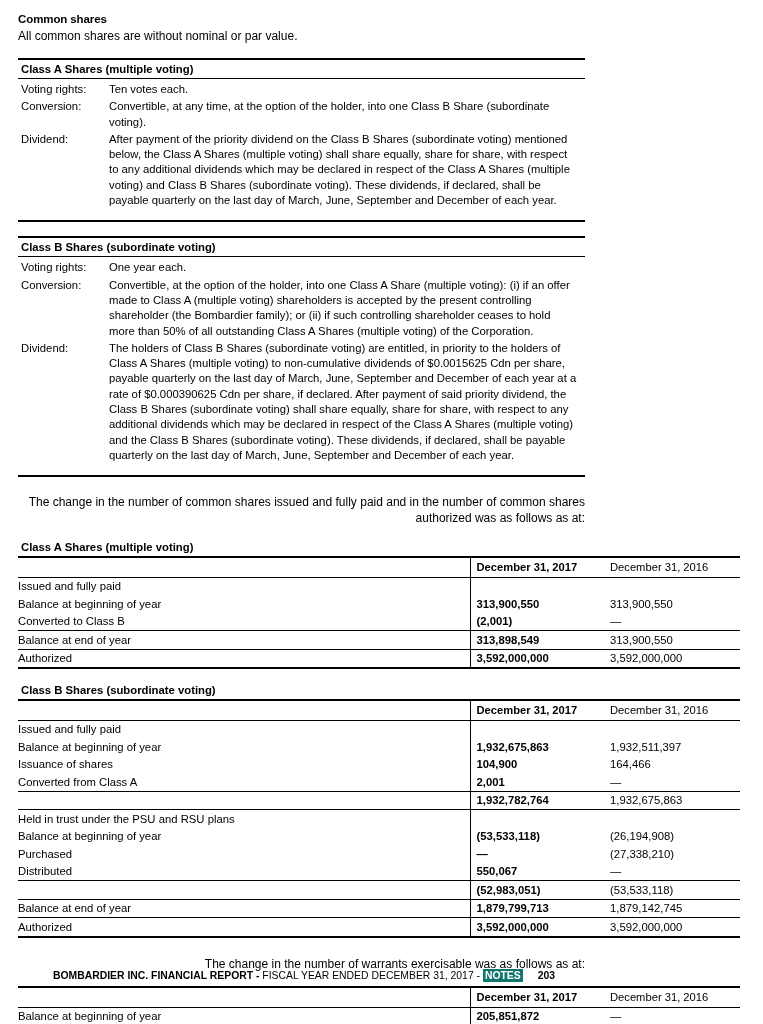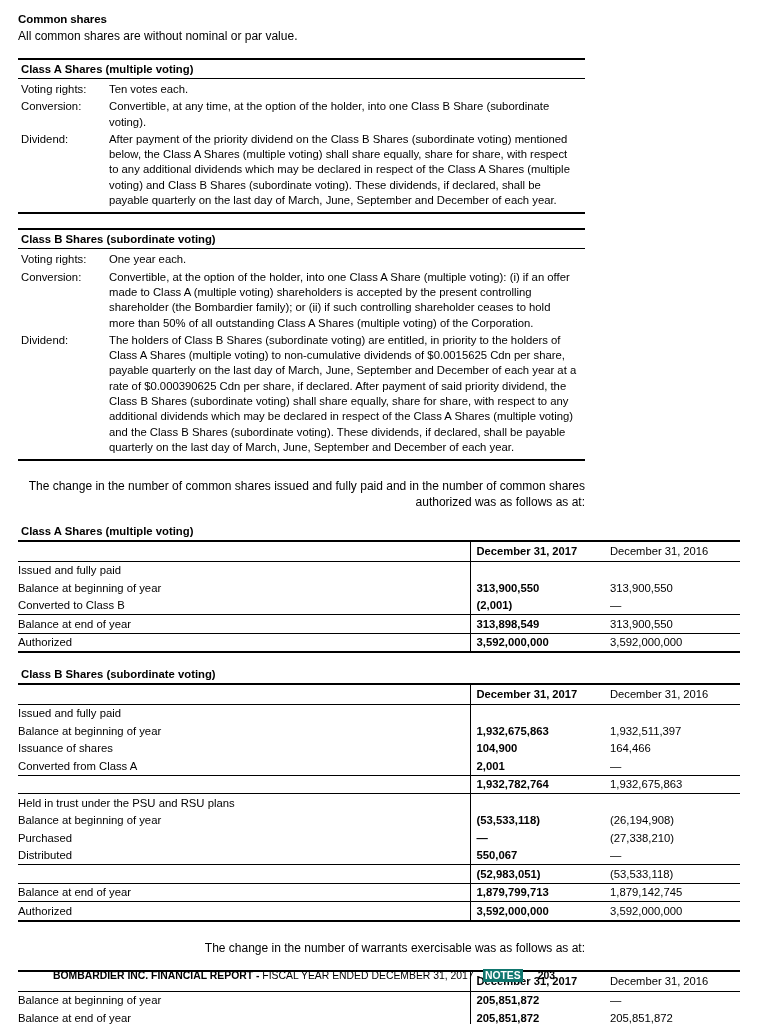--- a/index.html
+++ b/index.html
@@ -70,21 +70,21 @@
   .def-label {
     width: 88px;
     padding-left: 3px !important;
     white-space: nowrap;
   }
   .def-value {
     padding-right: 8px !important;
     margin-top: 28px;
   }
   .def-row-first td { padding-top: 3px; }
-  .def-row-last td { padding-bottom: 4px; }
+  .def-row-last td { padding-bottom: 12px; }
 
   
   .tbl-caption {
     font-size: 11.3px;
     font-weight: bold;
     padding: 0 0 2px 3px;
     line-height: 14px;
   }
   .num-table {
     width: 100%;

